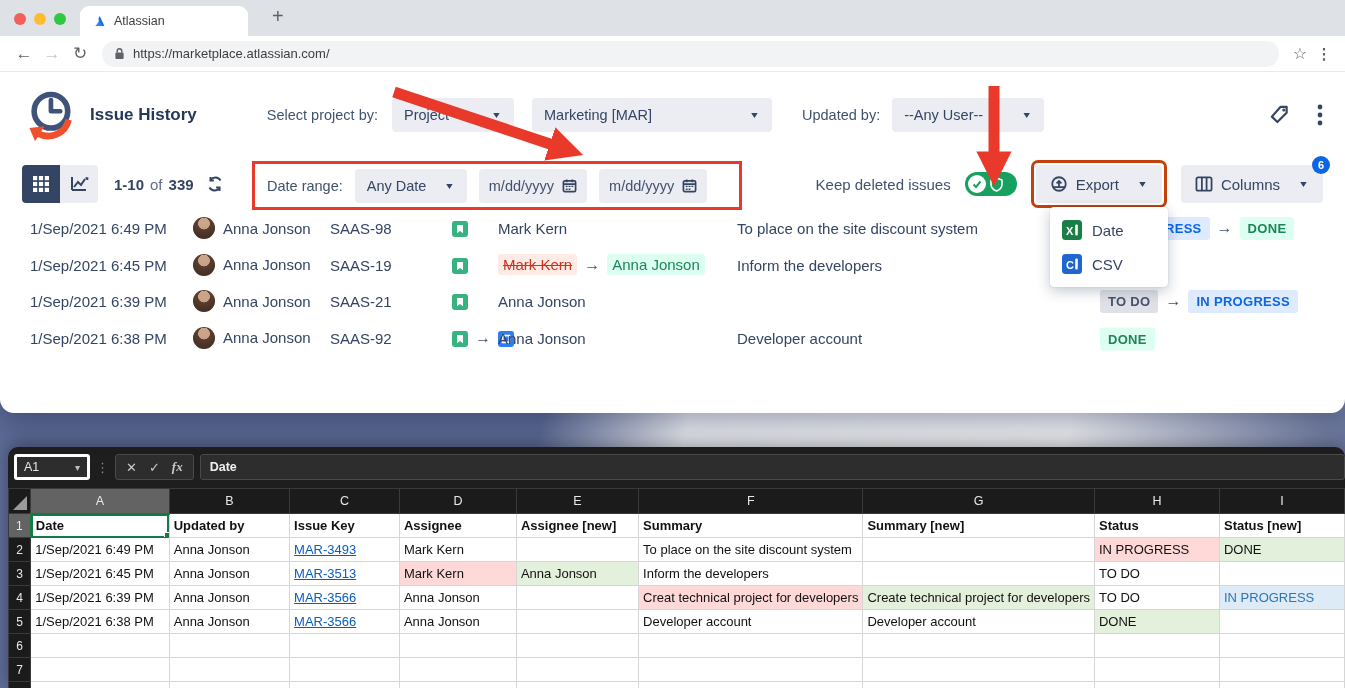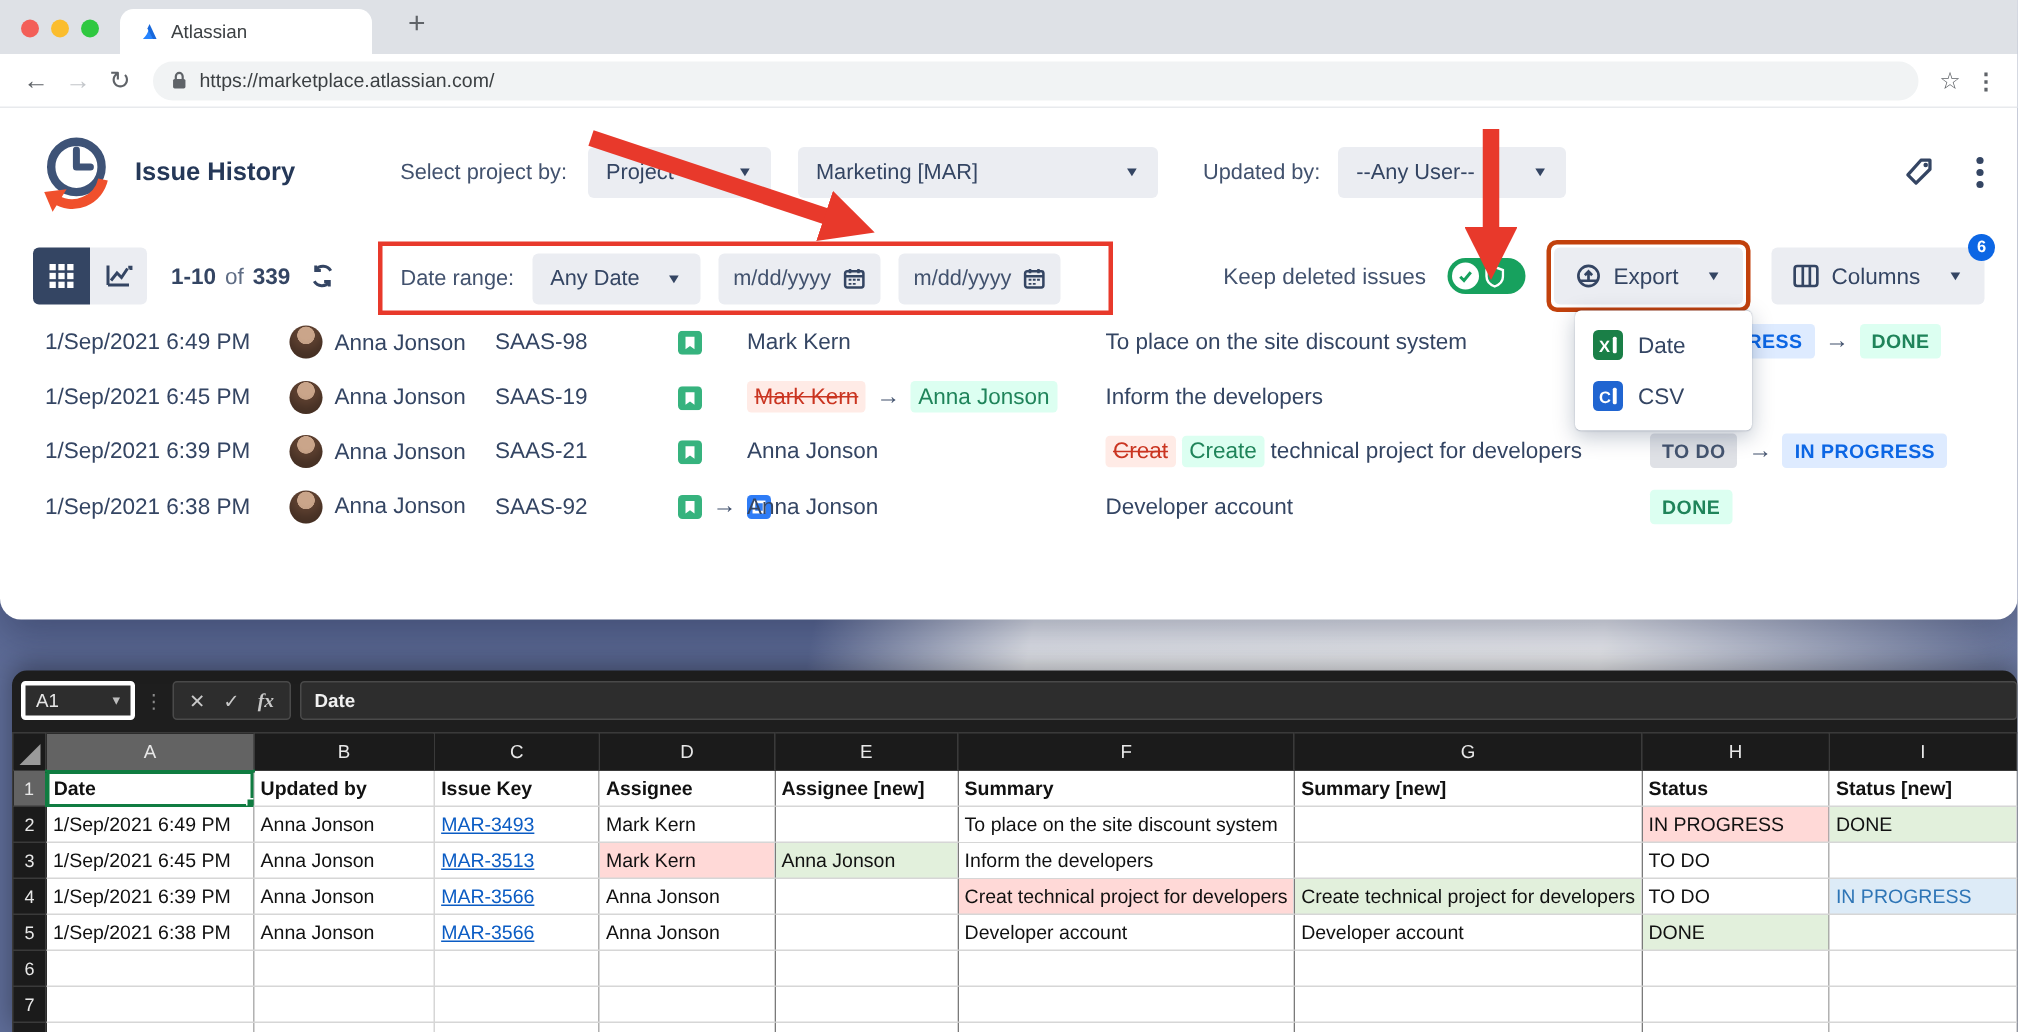--- a/index.html
+++ b/index.html
@@ -310,21 +310,20 @@
           <div class="c c-upd">
             <span class="avatar"></span>
             <span>Anna Jonson</span>
           </div>
           <div class="c c-key">SAAS-21</div>
           <div class="c c-type"><svg class="ticon" viewBox="0 0 16 16">
               <rect width="16" height="16" rx="3" fill="#36b37e"></rect>
               <path d="M5 4 h6 v8.3 L8 10.1 5 12.3 Z" fill="#fff"></path>
             </svg></div>
           <div class="c c-ass">Anna Jonson</div>
-          <div class="c c-sum"><span class="chip-old">Creat</span> <span class="chip-new">Create</span> technical project for developers</div>
           <div class="c c-status"><span class="badge b-todo">TO DO</span><span class="chg-arrow">→</span><span class="badge b-prog">IN PROGRESS</span></div>
         </div>
         <div class="t-row">
           <div class="c c-date">1/Sep/2021 6:38 PM</div>
           <div class="c c-upd">
             <span class="avatar"></span>
             <span>Anna Jonson</span>
           </div>
           <div class="c c-key">SAAS-92</div>
           <div class="c c-type"><svg class="ticon" viewBox="0 0 16 16">

